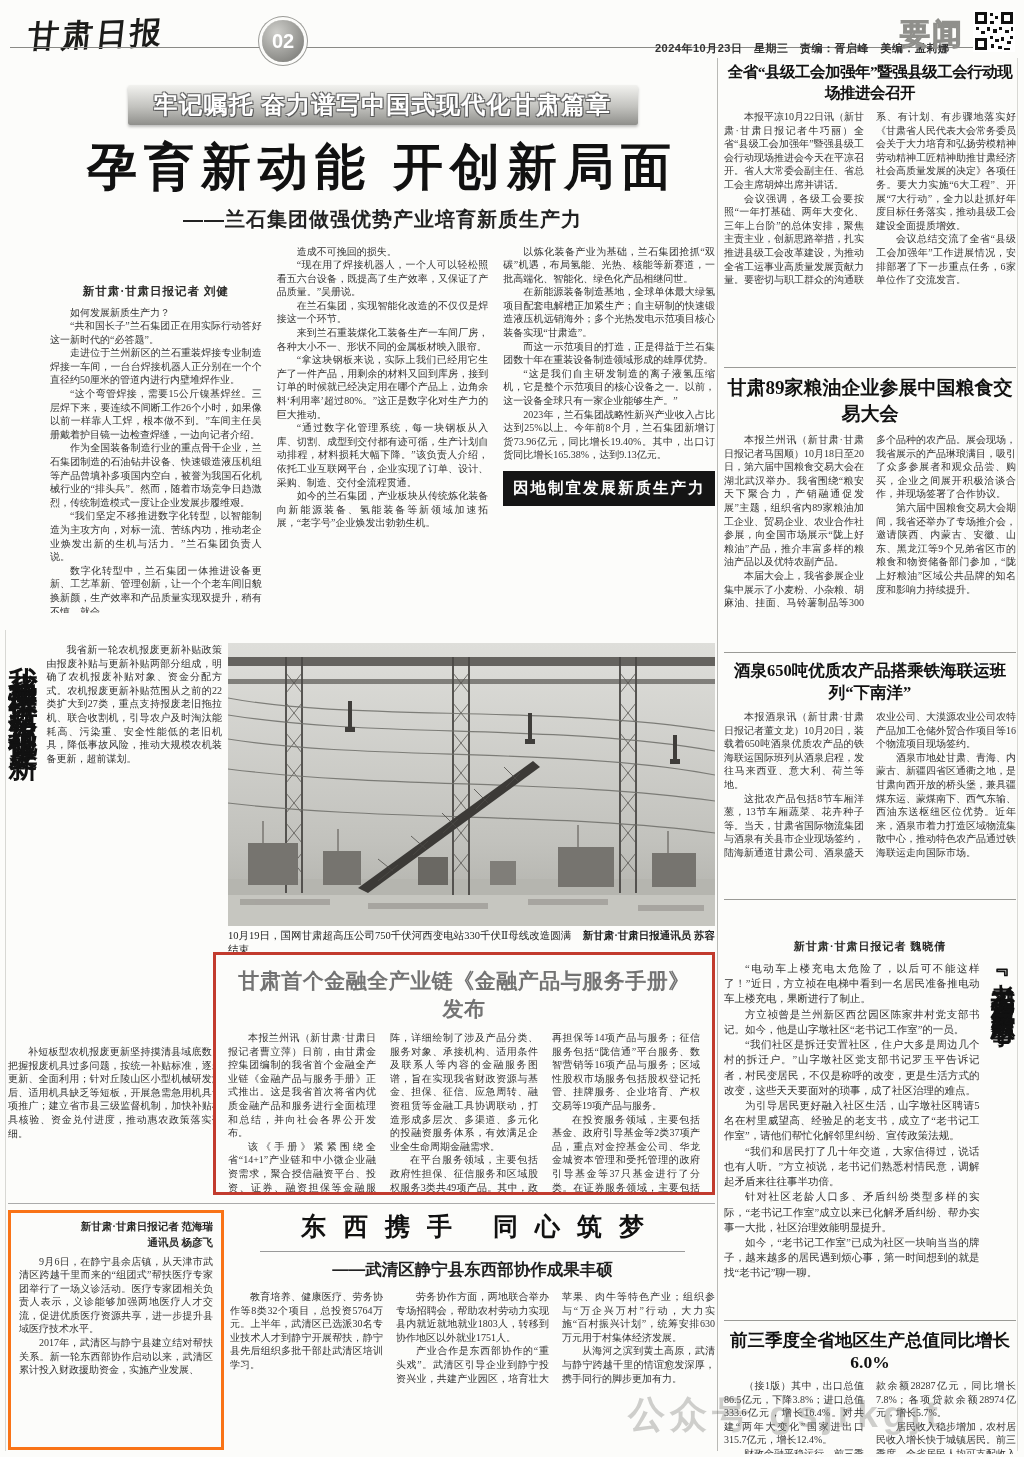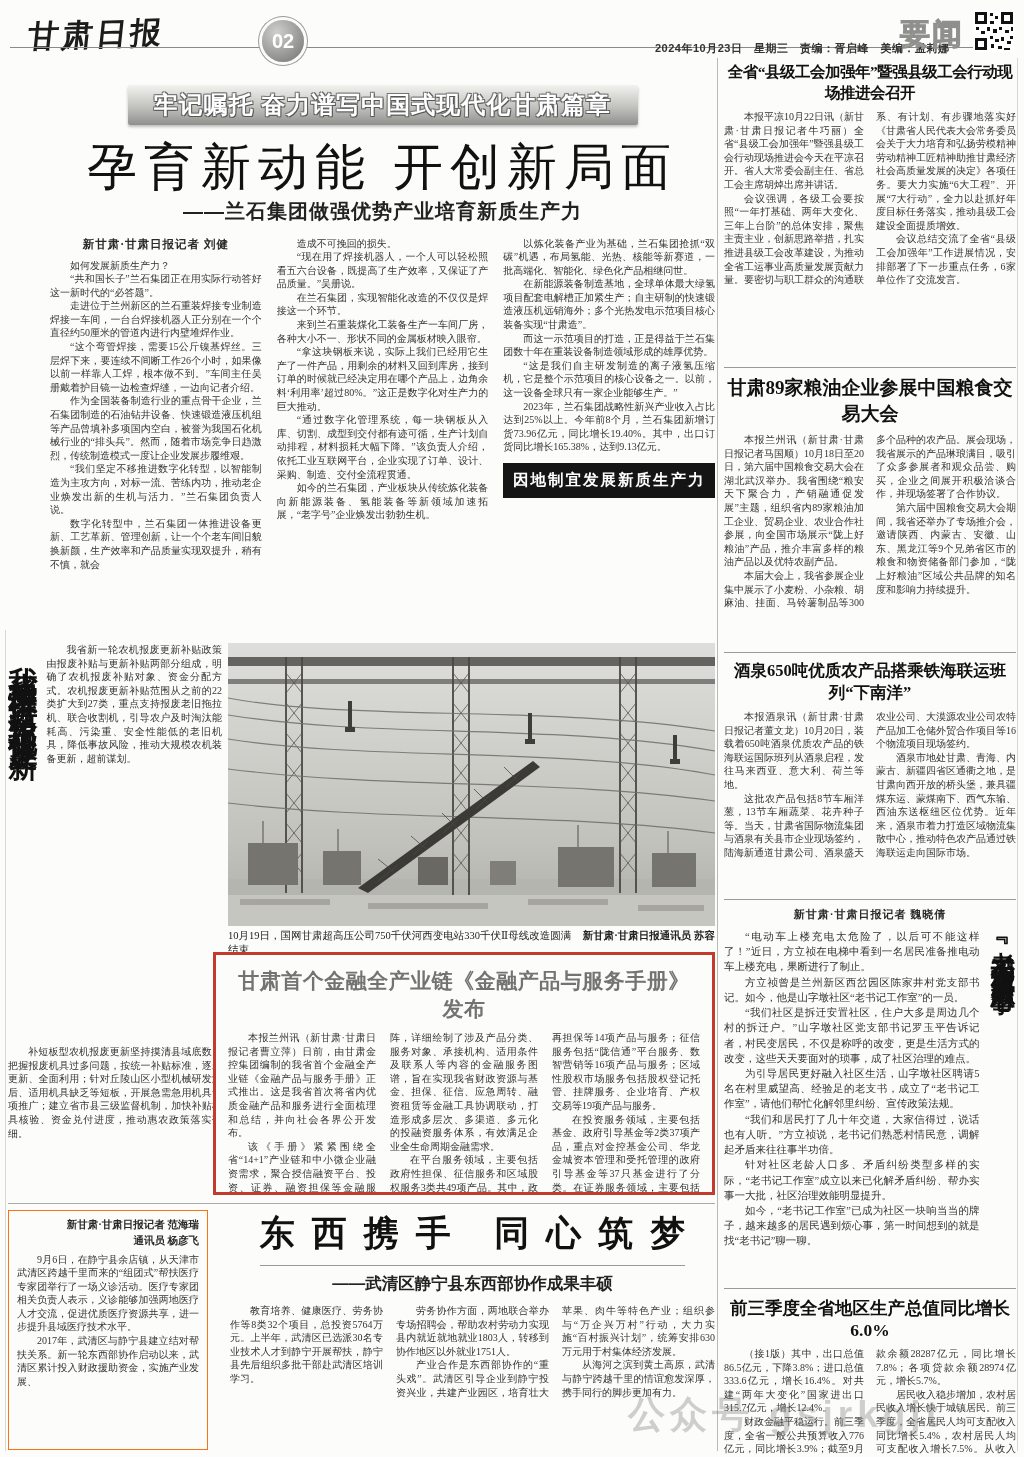--- a/index.html
+++ b/index.html
@@ -27,26 +27,26 @@
   .edge-right { position:absolute; left:1017px; top:58px; bottom:6px; border-left:1px solid #d8d8d4;}
   .edge-left { position:absolute; left:5px; top:630px; bottom:6px; border-left:1px solid #d8d8d4;}
   
   .feature { position:absolute; left:50px; top:85px; width:665px; }
   .feature-banner { width:510px; height:40px; margin:0 auto; display:flex; align-items:center; justify-content:center;
     background:linear-gradient(#f2f2ef 0%, #c2c2be 55%, #8f8f8b 100%); border-radius:2px;
     box-shadow:0 2px 3px rgba(0,0,0,.25);}
   .feature-banner span { font-family:"Liberation Sans",sans-serif; font-weight:900; font-size:24px; color:#fff;
     letter-spacing:1px; text-shadow:1px 1px 0 #555, -1px -1px 0 #777, 1px -1px 0 #666, -1px 1px 0 #666; }
   .feature-headline { margin-top:14px; text-align:center; font-family:"Liberation Sans",sans-serif;
-    font-weight:400; font-size:50px; letter-spacing:7px; color:#111; line-height:1.15;}
-  .feature-subtitle { margin-top:1px; text-align:center; font-family:"Liberation Sans",sans-serif;
+    font-weight:700; font-size:50px; letter-spacing:7px; color:#111; line-height:1.15;}
+  .feature-subtitle { margin-top:9px; text-align:center; font-family:"Liberation Sans",sans-serif;
     font-weight:bold; font-size:20px; color:#222; letter-spacing:1px;}
   .feature-body { margin-top:12px; display:flex; gap:15px; height:368px; overflow:hidden;}
   .fcol { flex:1; overflow:hidden; }
-  .byline-center { text-align:center; font-weight:bold; font-size:11.5px; margin-bottom:7px; letter-spacing:1px;}
+  .byline-center { text-align:center; font-weight:bold; font-size:11.5px; margin-bottom:7px; letter-spacing:1px;margin-top:39px;}
   .para { font-size:10px; line-height:1.36; text-align:justify; text-indent:2em; color:#333; }
   .black-box { margin-top:9px; background:#151515; color:#fff; text-align:center;
     font-family:"Liberation Sans",sans-serif; font-weight:900; font-size:15.5px; letter-spacing:2px;
     padding:7px 4px; }
   
   .photo { position:absolute; left:228px; top:643px; width:487px; height:283px; background:#c4c4c0; overflow:hidden;}
   .photo-caption { position:absolute; left:228px; top:929px; width:487px; font-size:10.5px; line-height:1.3;
     color:#222; display:flex; justify-content:space-between; }
   .photo-caption .credit { font-weight:bold; white-space:nowrap; margin-left:8px;}
   
@@ -57,26 +57,26 @@
   .farm-col { flex:1; overflow:hidden;}
   .farm-full { margin-top:6px; height:146px; overflow:hidden;}
   
   .finance { position:absolute; left:213px; top:952px; width:502px; height:243px;
     border:3px solid #c23b2e; background:#fcfcfa; padding:8px 12px 8px 12px; overflow:hidden;}
   .finance-title { text-align:center; font-weight:900; font-size:21px; letter-spacing:.5px; color:#737373;
     font-family:"Liberation Serif",serif; margin:4px 0 8px 0;}
   .finance-body { column-count:3; column-gap:14px; height:178px; overflow:hidden;}
   
   .coop { position:absolute; left:8px; top:1203px; width:707px; height:248px; border-top:1px solid #aaa; padding-top:5px;}
-  .coop-left { position:absolute; left:0; top:6px; width:200px; height:240px; border:1px solid #f97316;
+  .coop-left { position:absolute; left:0; top:6px; width:216px; height:240px; border:3px solid #f97316;
     padding:6px 8px; overflow:hidden;}
   .coop-byline { text-align:right; font-weight:bold; font-size:10.5px; line-height:1.5; margin-bottom:4px;}
   .coop-center { position:absolute; left:222px; top:6px; width:485px; height:240px; overflow:hidden;}
   .coop-headline { text-align:center; font-family:"Liberation Sans",sans-serif; font-weight:900;
-    font-size:35px; letter-spacing:17px; color:#111; padding-left:17px;}
+    font-size:25px; letter-spacing:17px; color:#111; padding-left:17px;}
   .coop-subrule { border-top:1px solid #999; margin:8px 30px 0 30px;}
   .coop-subtitle { text-align:center; font-family:"Liberation Sans",sans-serif; font-weight:bold;
     font-size:16.5px; margin-top:7px; color:#222;}
   .coop-body { margin-top:9px; column-count:3; column-gap:13px; height:128px; overflow:hidden;}
   
   .rcol { position:absolute; left:724px; top:62px; width:292px; height:1392px; overflow:hidden;}
   .r-rule { border-top:1px solid #9a9a96; margin:7px 0;}
   .r-headline { text-align:center; font-weight:900; font-family:"Liberation Serif",serif; color:#111; }
   .r-body2 { column-count:2; column-gap:12px; overflow:hidden; margin-top:6px;}
   .union-headline { font-size:15.5px; letter-spacing:-.5px;}

